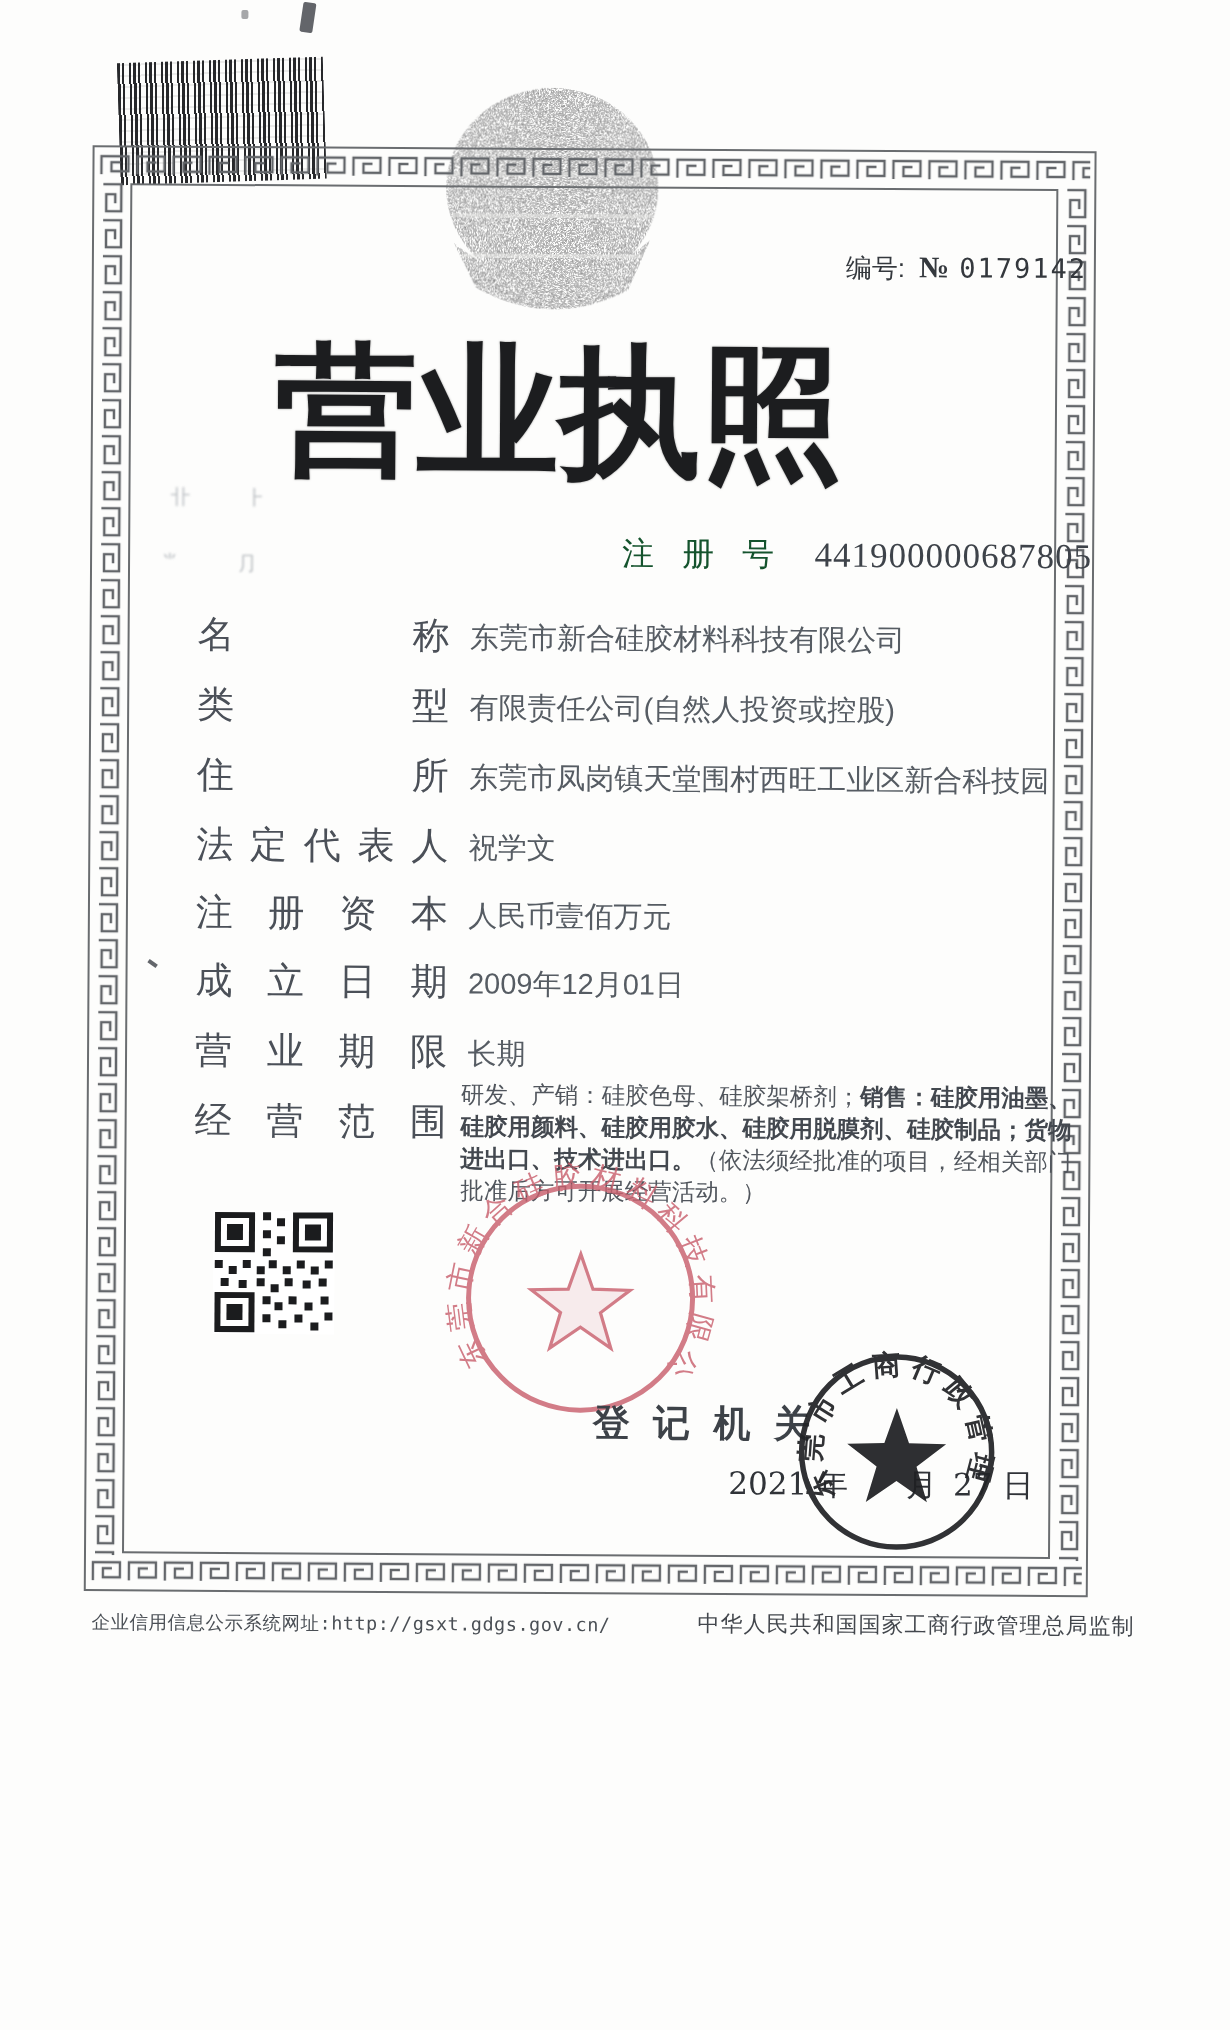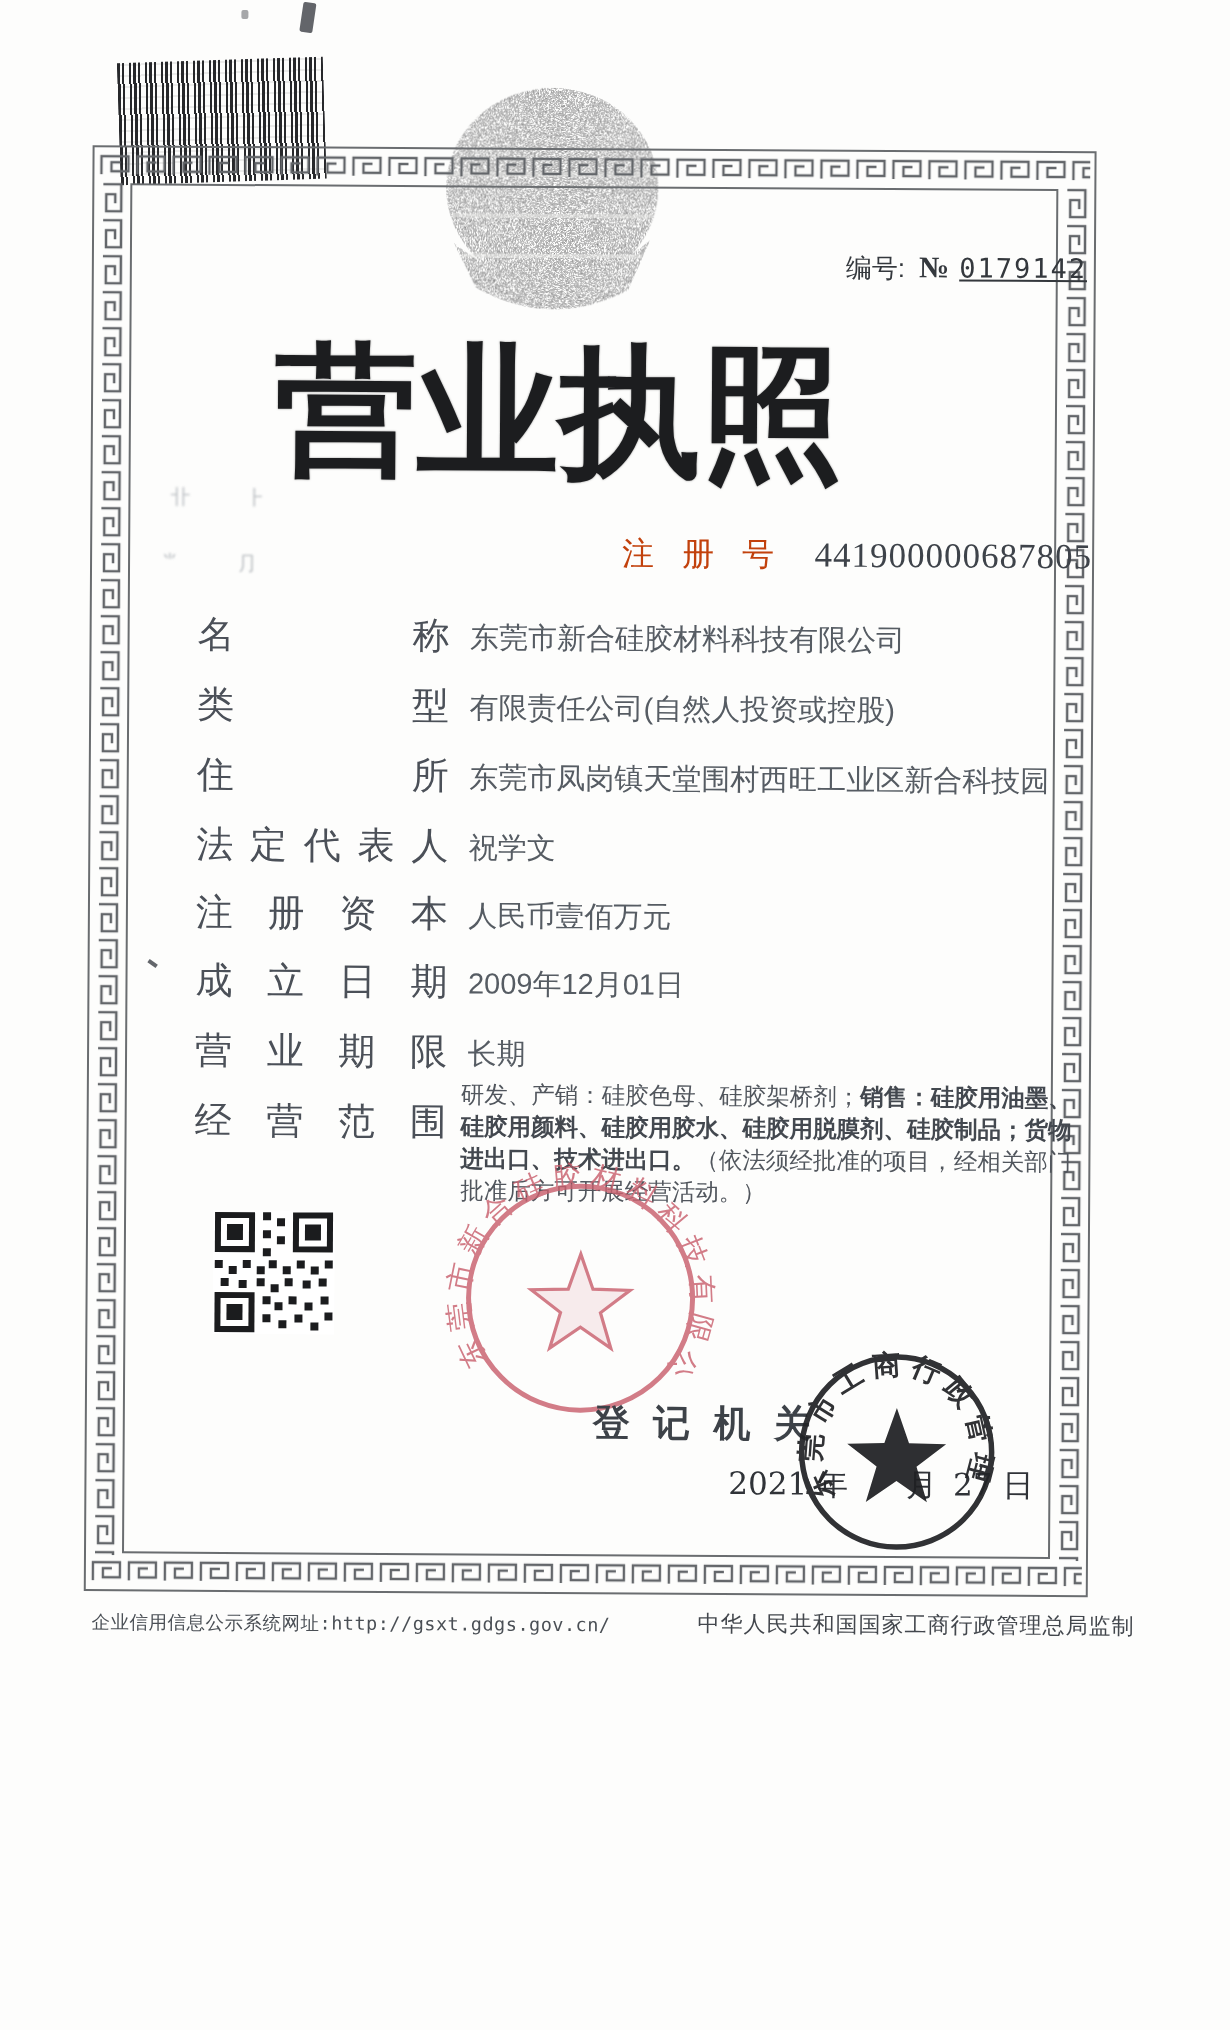--- a/index.html
+++ b/index.html
@@ -23,29 +23,29 @@
 
   
   .frame{position:absolute;left:88px;top:148px;width:1004px;height:1446px;}
   .frame .outer{position:absolute;inset:0;border:2px solid #6a6d70;}
   .frame .inner{position:absolute;inset:38px;border:2px solid #6a6d70;}
   .strip{position:absolute;}
 
   
   .serial{position:absolute;left:842px;top:248px;font-size:26px;color:#34383d;white-space:nowrap;}
   .serial .no-sym{font-family:"Liberation Serif",serif;font-weight:700;font-size:30px;margin:0 10px 0 14px;}
-  .serial .digits{font-family:"DejaVu Sans Mono",monospace;font-size:27px;letter-spacing:2px;text-decoration:underline;}
+  .serial .digits{font-family:"DejaVu Sans Mono",monospace;font-size:27px;letter-spacing:2px;}
 
   .big-title{position:absolute;left:272px;top:318px;width:668px;display:flex;justify-content:space-between;
     font-size:142px;font-weight:900;color:#1c1d1f;font-family:"Liberation Sans",sans-serif;
     text-shadow:0 0 2px rgba(40,40,40,.55);}
 
   .regno{position:absolute;left:620px;top:532px;white-space:nowrap;}
   .regno .lbl{display:inline-block;width:152px;text-align:justify;text-align-last:justify;
-    font-size:32px;color:#c2410c;vertical-align:middle;}
+    font-size:32px;color:#14532d;vertical-align:middle;}
   .regno .val{font-family:"Liberation Serif",serif;font-size:35px;color:#3e434a;margin-left:36px;
     letter-spacing:1px;vertical-align:middle;}
 
   .row{position:absolute;left:196px;white-space:nowrap;}
   .row .lbl{display:inline-block;width:252px;text-align:justify;text-align-last:justify;
     font-size:37px;color:#4b5058;font-weight:500;vertical-align:top;}
   .row .val{font-size:29px;color:#565c63;margin-left:16px;vertical-align:top;position:relative;top:7px;}
   .scope-block{position:absolute;left:462px;top:1080px;width:628px;font-size:23.5px;line-height:1.36;
     color:#51565d;white-space:normal;}
   .scope-block .b{font-weight:700;color:#43484f;}

